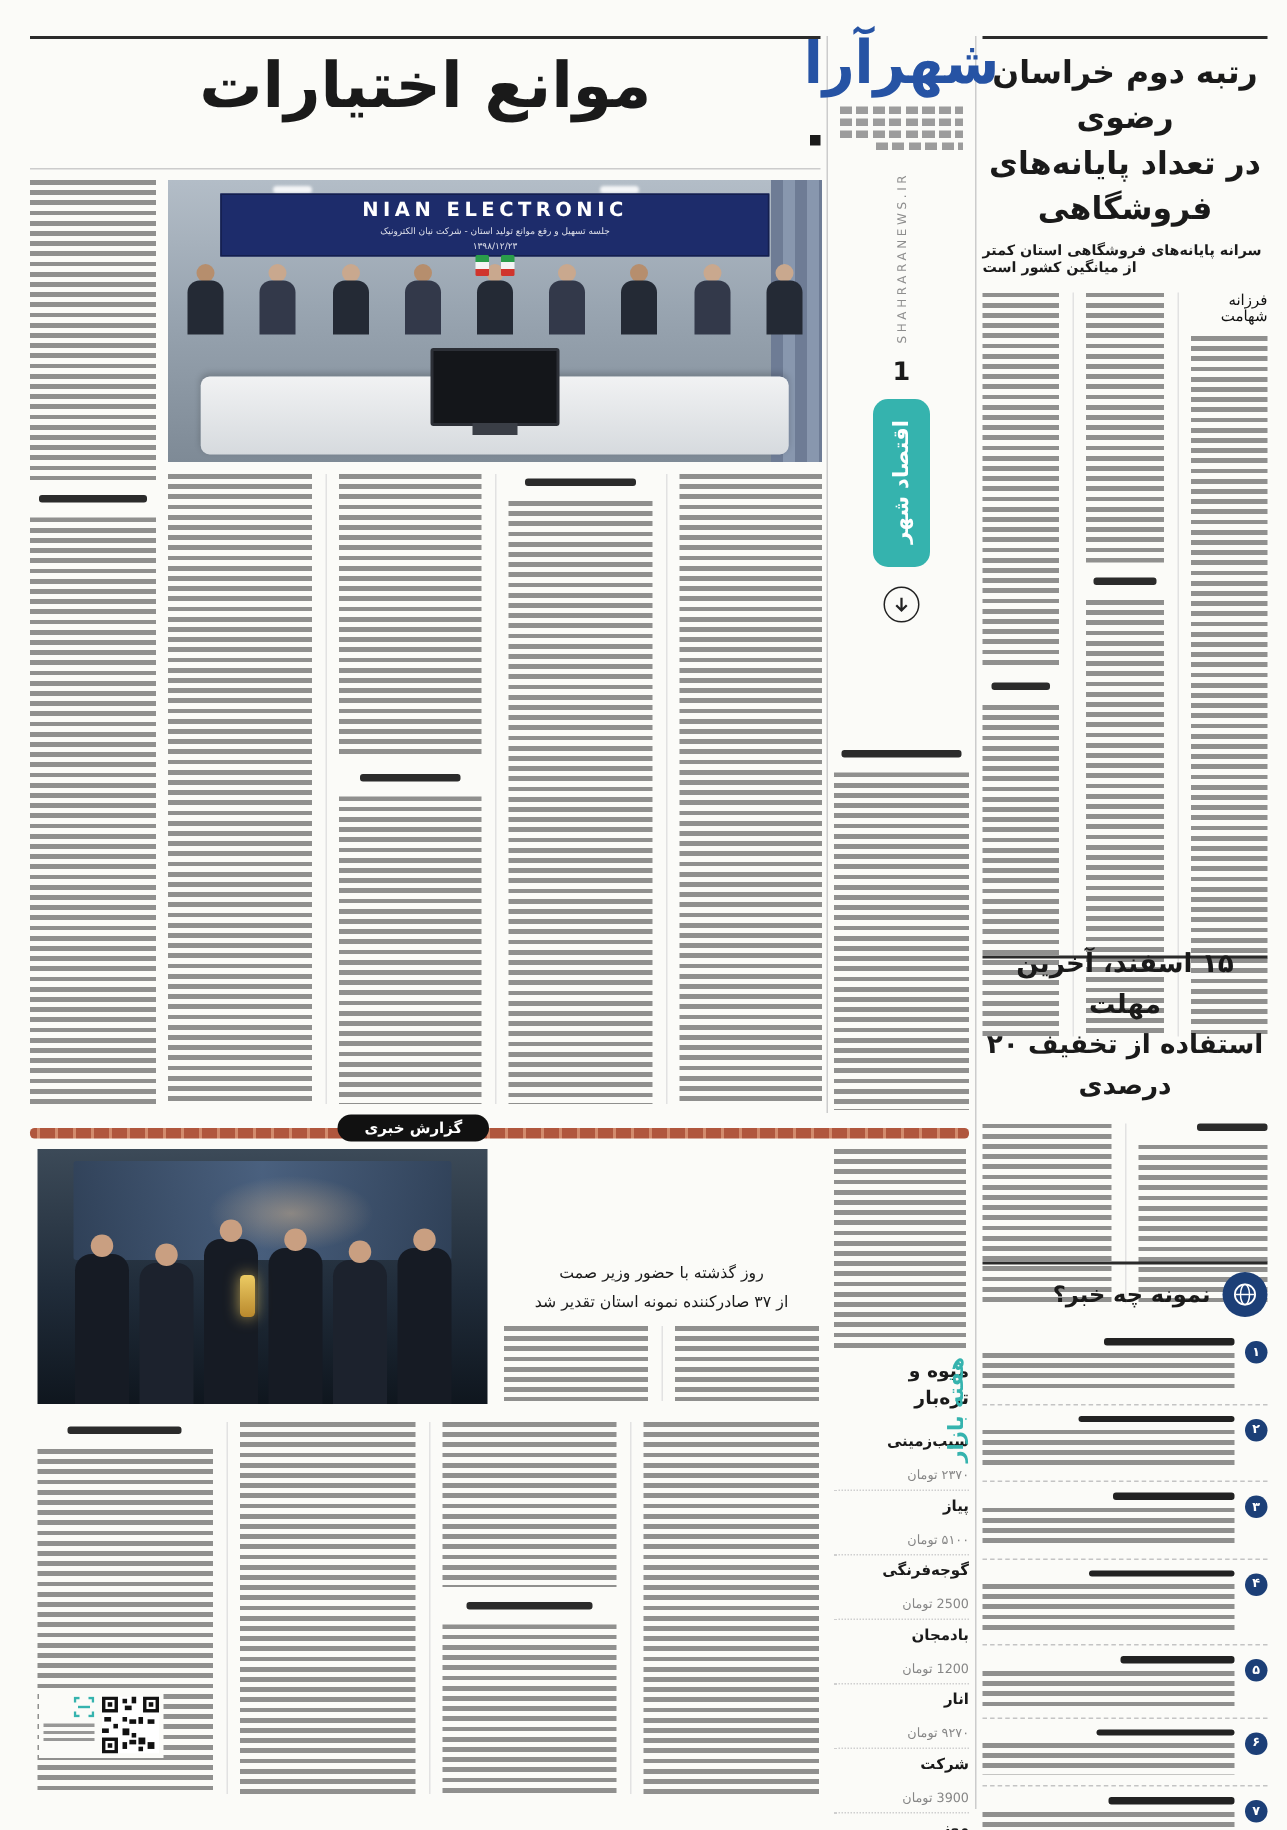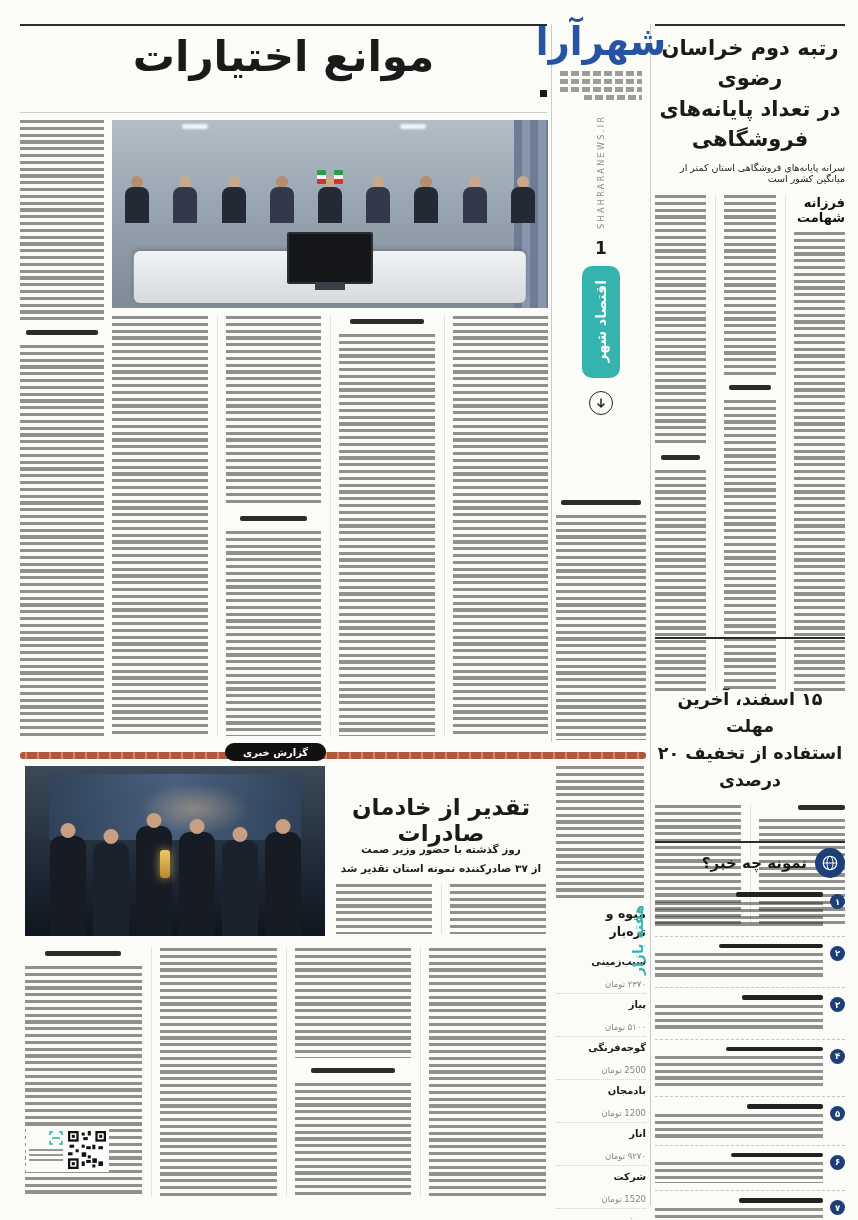--- a/index.html
+++ b/index.html
@@ -16,28 +16,28 @@
   .hrule{position:absolute;background:#2b2b2b;height:1.5px}
   .hairline{position:absolute;background:#cccccc}
   .hairline.dark{background:#2b2b2b}
 
   .cols{display:flex;gap:9px}
   .col{flex:1;display:flex;flex-direction:column;gap:7px;min-width:0}
   .cols .col:not(:last-child){border-left:1px solid #e2e2e2;padding-left:8px}
 
   
   .t-title{font-size:21px;font-weight:bold;text-align:center;line-height:1.45;margin-top:9px}
-  .t-sub{font-size:9.5px;font-weight:normal;text-align:right;margin-top:7px}
-  .byline{font-size:13px;font-weight:bold;color:#111}
+  .t-sub{font-size:9.5px;font-weight:bold;text-align:left;margin-top:7px}
+  .byline{font-size:10px;font-weight:normal;color:#111}
   .a-title{font-size:42px;font-weight:bold;text-align:center;letter-spacing:-1px}
   .a-subrow{display:flex;align-items:center;gap:7px;margin-top:9px;font-size:11.5px;font-weight:bold}
   .sq{width:7px;height:7px;background:#1a1a1a;display:inline-block;flex:0 0 auto}
   .d-title{font-size:17.5px;font-weight:bold;text-align:center;line-height:1.55;margin-top:10px}
   .e-title{font-size:23px;font-weight:bold;text-align:center}
-  .e-sub{font-size:10.5px;font-weight:bold;text-align:center;line-height:1.8;margin-top:8px}
+  .e-sub{font-size:10.5px;font-weight:normal;text-align:center;line-height:1.8;margin-top:8px}
 
   
   .masthead{position:absolute;left:556px;top:20px;width:90px;height:468px;display:flex;flex-direction:column;align-items:center}
   .logo{font-size:37px;font-weight:bold;color:#2653a4;letter-spacing:-2px;transform:scaleY(1.08)}
   .mh-info{width:92%;margin-top:8px;display:flex;flex-direction:column;gap:3.5px}
   .mh-info .row{height:4.5px;background:repeating-linear-gradient(90deg,#9c9c9c 0 8px,transparent 8px 11px)}
   .mh-site{writing-mode:vertical-rl;transform:rotate(180deg);direction:ltr;font-size:8px;letter-spacing:2.4px;color:#8d8d8d;margin-top:13px;height:116px}
   .mh-page{font-size:17px;font-weight:bold;margin-top:9px;direction:ltr}
   .mh-section{margin-top:8px;width:38px;height:112px;background:#35b3ae;border-radius:10px;display:flex;align-items:center;justify-content:center}
   .mh-section span{writing-mode:vertical-rl;transform:rotate(180deg);color:#fff;font-weight:bold;font-size:14px;white-space:nowrap}
@@ -161,20 +161,25 @@
     <h1 class="a-title" style="margin-top:8px">موانع اختیارات</h1>
     <div class="a-subrow">
       <span class="sq"></span>
     </div>
     <div class="hairline" style="left:0;top:88px;width:100%;height:1px"></div>
 
     <figure class="photo1" style="left:92px;top:96px;width:436px;height:188px">
       <div class="p1-win"></div>
       <div class="p1-light" style="top:4px;left:16%"></div>
       <div class="p1-light" style="top:4px;left:66%"></div>
+      <div class="p1-banner">
+        <span class="p1-brand">NIAN ELECTRONIC</span>
+        <span class="p1-line">جلسه تسهیل و رفع موانع تولید استان - شرکت نیان الکترونیک</span>
+        <span class="p1-line">۱۳۹۸/۱۲/۲۳</span>
+      </div>
       <div class="p1-people">
         <i class="person"></i>
           <i class="person"></i>
           <i class="person"></i>
           <i class="person"></i>
           <i class="person"></i>
           <i class="person"></i>
           <i class="person"></i>
           <i class="person"></i>
           <i class="person"></i>
@@ -211,21 +216,21 @@
       </div>
     </div>
   </section>
 
   <div class="abs" style="left:556px;top:497px;width:90px;height:243px;display:flex;flex-direction:column;gap:7px">
     <div class="bh" style="width:88%"></div>
     <div class="tx" style="flex:1"></div>
   </div>
 
   <div class="hairline dark" style="left:655px;top:637px;width:190px;height:1.5px"></div>
-  <section class="abs" style="left:655px;top:676px;width:190px;height:163px">
+  <section class="abs" style="left:655px;top:620px;width:190px;height:163px">
     <h3 class="d-title">
       <span>۱۵ اسفند، آخرین مهلت</span><br>
       <span>استفاده از تخفیف ۲۰ درصدی</span>
     </h3>
     <div class="cols" style="margin-top:10px;height:120px">
       <div class="col">
         <div class="bh" style="width:55%;margin:0 0 2px"></div>
         <div class="tx" style="flex:1"></div>
       </div>
       <div class="col">
@@ -295,21 +300,20 @@
         <i class="p2-person"></i>
           <i class="p2-person"></i>
           <i class="p2-person"></i>
           <i class="p2-person"></i>
           <i class="p2-person"></i>
           <i class="p2-person"></i>
       </div>
       <div class="trophy"></div>
     </figure>
 
-    <h2 class="e-title abs" style="left:316px;top:42px;width:210px">تقدیر از خادمان صادرات</h2>
     <div class="e-sub abs" style="left:316px;top:80px;width:210px">
       <span>روز گذشته با حضور وزیر صمت</span><br>
       <span>از ۳۷ صادرکننده نمونه استان تقدیر شد</span>
     </div>
     <div class="cols abs" style="left:316px;top:132px;width:210px;height:50px">
       <div class="col">
           <div class="tx" style="flex:1"></div>
         </div>
       <div class="col">
           <div class="tx" style="flex:1"></div>
@@ -405,21 +409,21 @@
       <div class="mk-row">
         <div class="mk-name">بادمجان</div>
         <div class="mk-price">1200 تومان</div>
       </div>
       <div class="mk-row">
         <div class="mk-name">انار</div>
         <div class="mk-price">۹۲۷۰ تومان</div>
       </div>
       <div class="mk-row">
         <div class="mk-name">شرکت</div>
-        <div class="mk-price">1520 تومان</div>
+        <div class="mk-price">3900 تومان</div>
       </div>
       <div class="mk-row">
         <div class="mk-name">موز</div>
         <div class="mk-price">۶۷۱۰ تومان</div>
       </div>
     </div>
   </aside>
 
 </div>
 

